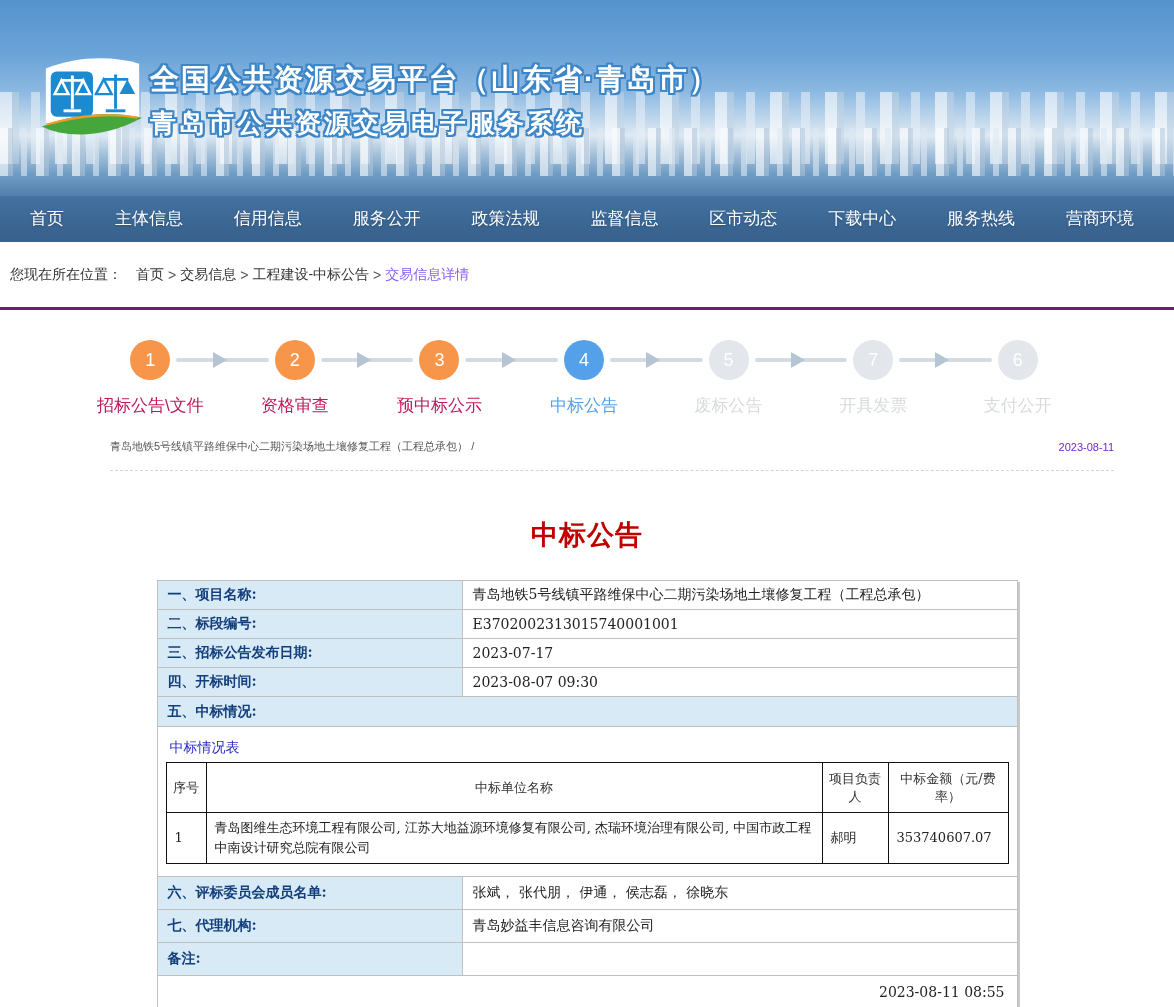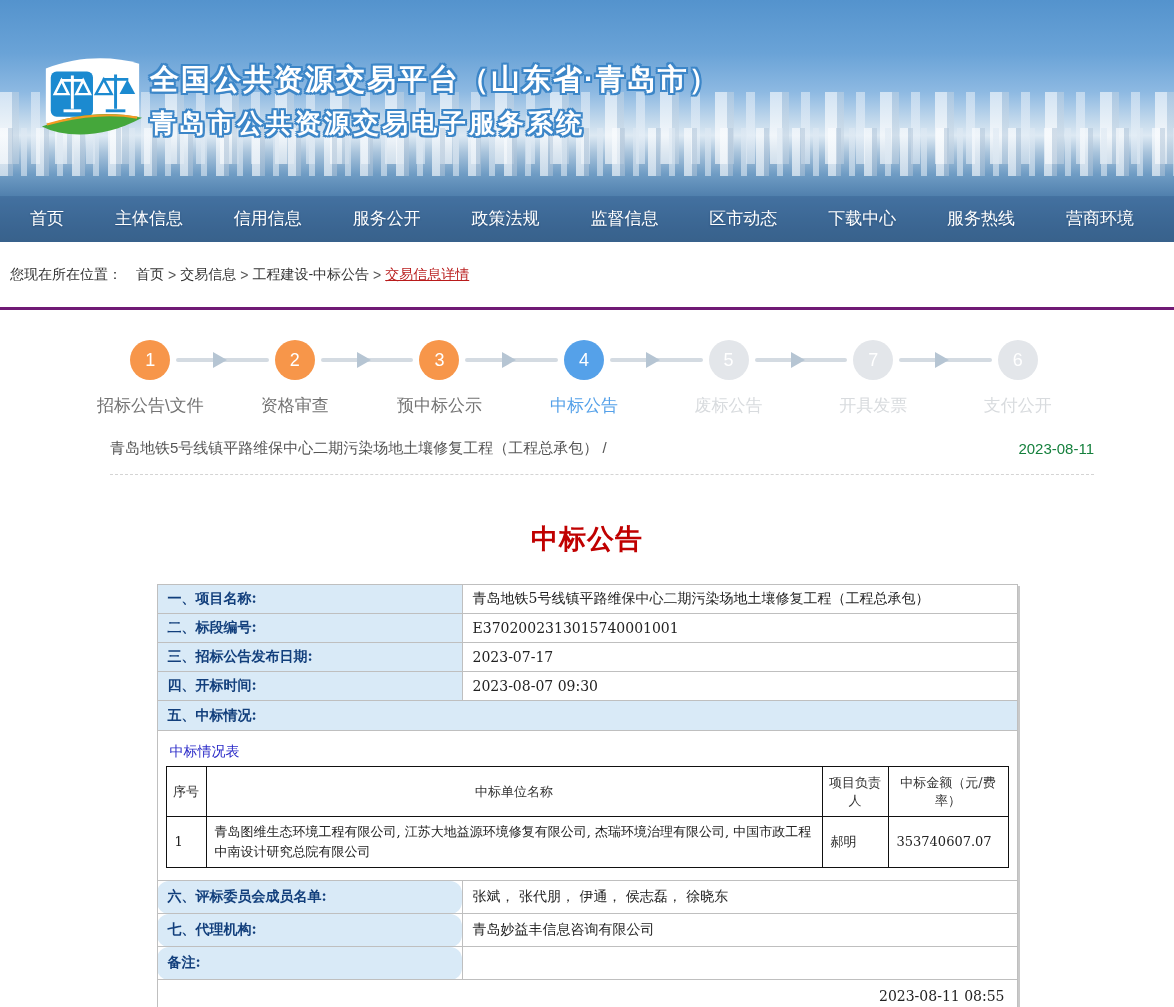--- a/index.html
+++ b/index.html
@@ -58,21 +58,21 @@
 
   
   .breadcrumb {
     height:68px; display:flex; align-items:center;
     padding-left:10px; font-size:14px; color:#333;
     border-bottom:3px solid #701a75; background:#fff;
   }
   .breadcrumb .sep { margin:0 4px; color:#555; }
   .crumb { color:#333; cursor:pointer; text-decoration:none; }
   .crumb-prefix { margin-right:14px; }
-  .crumb-current { color:#b91c1c;text-decoration:underline; }
+  .crumb-current { color:#8b5cf6; }
 
   
   .steps-wrap { padding-top:30px; }
   .steps-list {
     list-style:none; display:flex; width:1012px; margin-left:78px;
   }
   .step { flex:1; position:relative; display:flex; flex-direction:column; align-items:center; cursor:pointer; }
   .step:not(:last-child)::after {       
     content:""; position:absolute; top:18px; height:4px; border-radius:2px;
     left:calc(50% + 26px); right:calc(-50% + 26px);
@@ -82,55 +82,55 @@
     content:""; position:absolute; top:12px; left:calc(100% - 10px); z-index:1;
     border-left:14px solid #b6c5d3;
     border-top:8px solid transparent; border-bottom:8px solid transparent;
   }
   .step-circle {
     width:40px; height:40px; border-radius:50%; z-index:2;
     color:#fff; font-size:18px; text-align:center; line-height:40px;
   }
   .step-label { margin-top:14px; font-size:17px; white-space:nowrap; }
   .step.done   .step-circle { background:#f7964a; }
-  .step.done   .step-label  { color:#737373; }
+  .step.done   .step-label  { color:#be185d; }
   .step.active .step-circle { background:#55a1e9; }
   .step.active .step-label  { color:#55a1e9; }
   .step.todo   .step-circle { background:#e3e6ea; }
   .step.todo   .step-label  { color:#d8dbde; }
 
   
   .project-row {
-    margin:22px 80px 0 110px;
+    margin:22px 60px 0 110px;
     display:flex; justify-content:space-between; align-items:center;
     padding-bottom:16px; border-bottom:1px dashed #d4d4d4;
-    font-size:15px; color:#555;
-  }
-  .project-date { color:#15803d; }
+    font-size:11px; color:#555;
+  }
+  .project-date { color:#6d28d9; }
 
   
   .notice-title {
     margin-top:46px; text-align:center;
     color:#c00000; font-size:27px; font-weight:bold; letter-spacing:1px;
   }
   table.notice-table {
     width:861px; margin:27px auto 0 auto;
     border-collapse:collapse; table-layout:fixed;
     font-family:"DejaVu Serif","Liberation Serif",serif;
     box-shadow:2px 2px 0 #c9c9c9;
   }
   .notice-table td {
     border:1px solid #bfbfbf; font-size:14px; color:#222;
     padding:5px 10px; vertical-align:middle;
   }
   .notice-table td.lbl {
     width:305px; background:#d9eaf7; color:#123f7c; font-weight:bold;
   }
   .notice-table tr.h31 td { height:29px; }
-  .notice-table tr.h29 td { height:33px;border-radius:12px; }
+  .notice-table tr.h29 td { height:33px; }
   .notice-table td.section { background:#d9eaf7; color:#123f7c; font-weight:bold; height:30px; }
   .notice-table td.content-cell { padding:10px 8px 12px 8px; }
   .award-caption { color:#2a2ac8; font-size:14px; margin:2px 0 5px 4px; }
   table.award-table {
     width:843px; border-collapse:collapse; table-layout:fixed;
     font-family:"DejaVu Serif","Liberation Serif",serif;
   }
   .award-table th, .award-table td { border:1px solid #111; font-weight:normal; }
   .award-table th { font-size:13px; color:#333; text-align:center; padding:6px 6px; height:50px; }
   .award-table td { font-size:13px; color:#222; padding:5px 8px; height:46px; line-height:1.55; }

